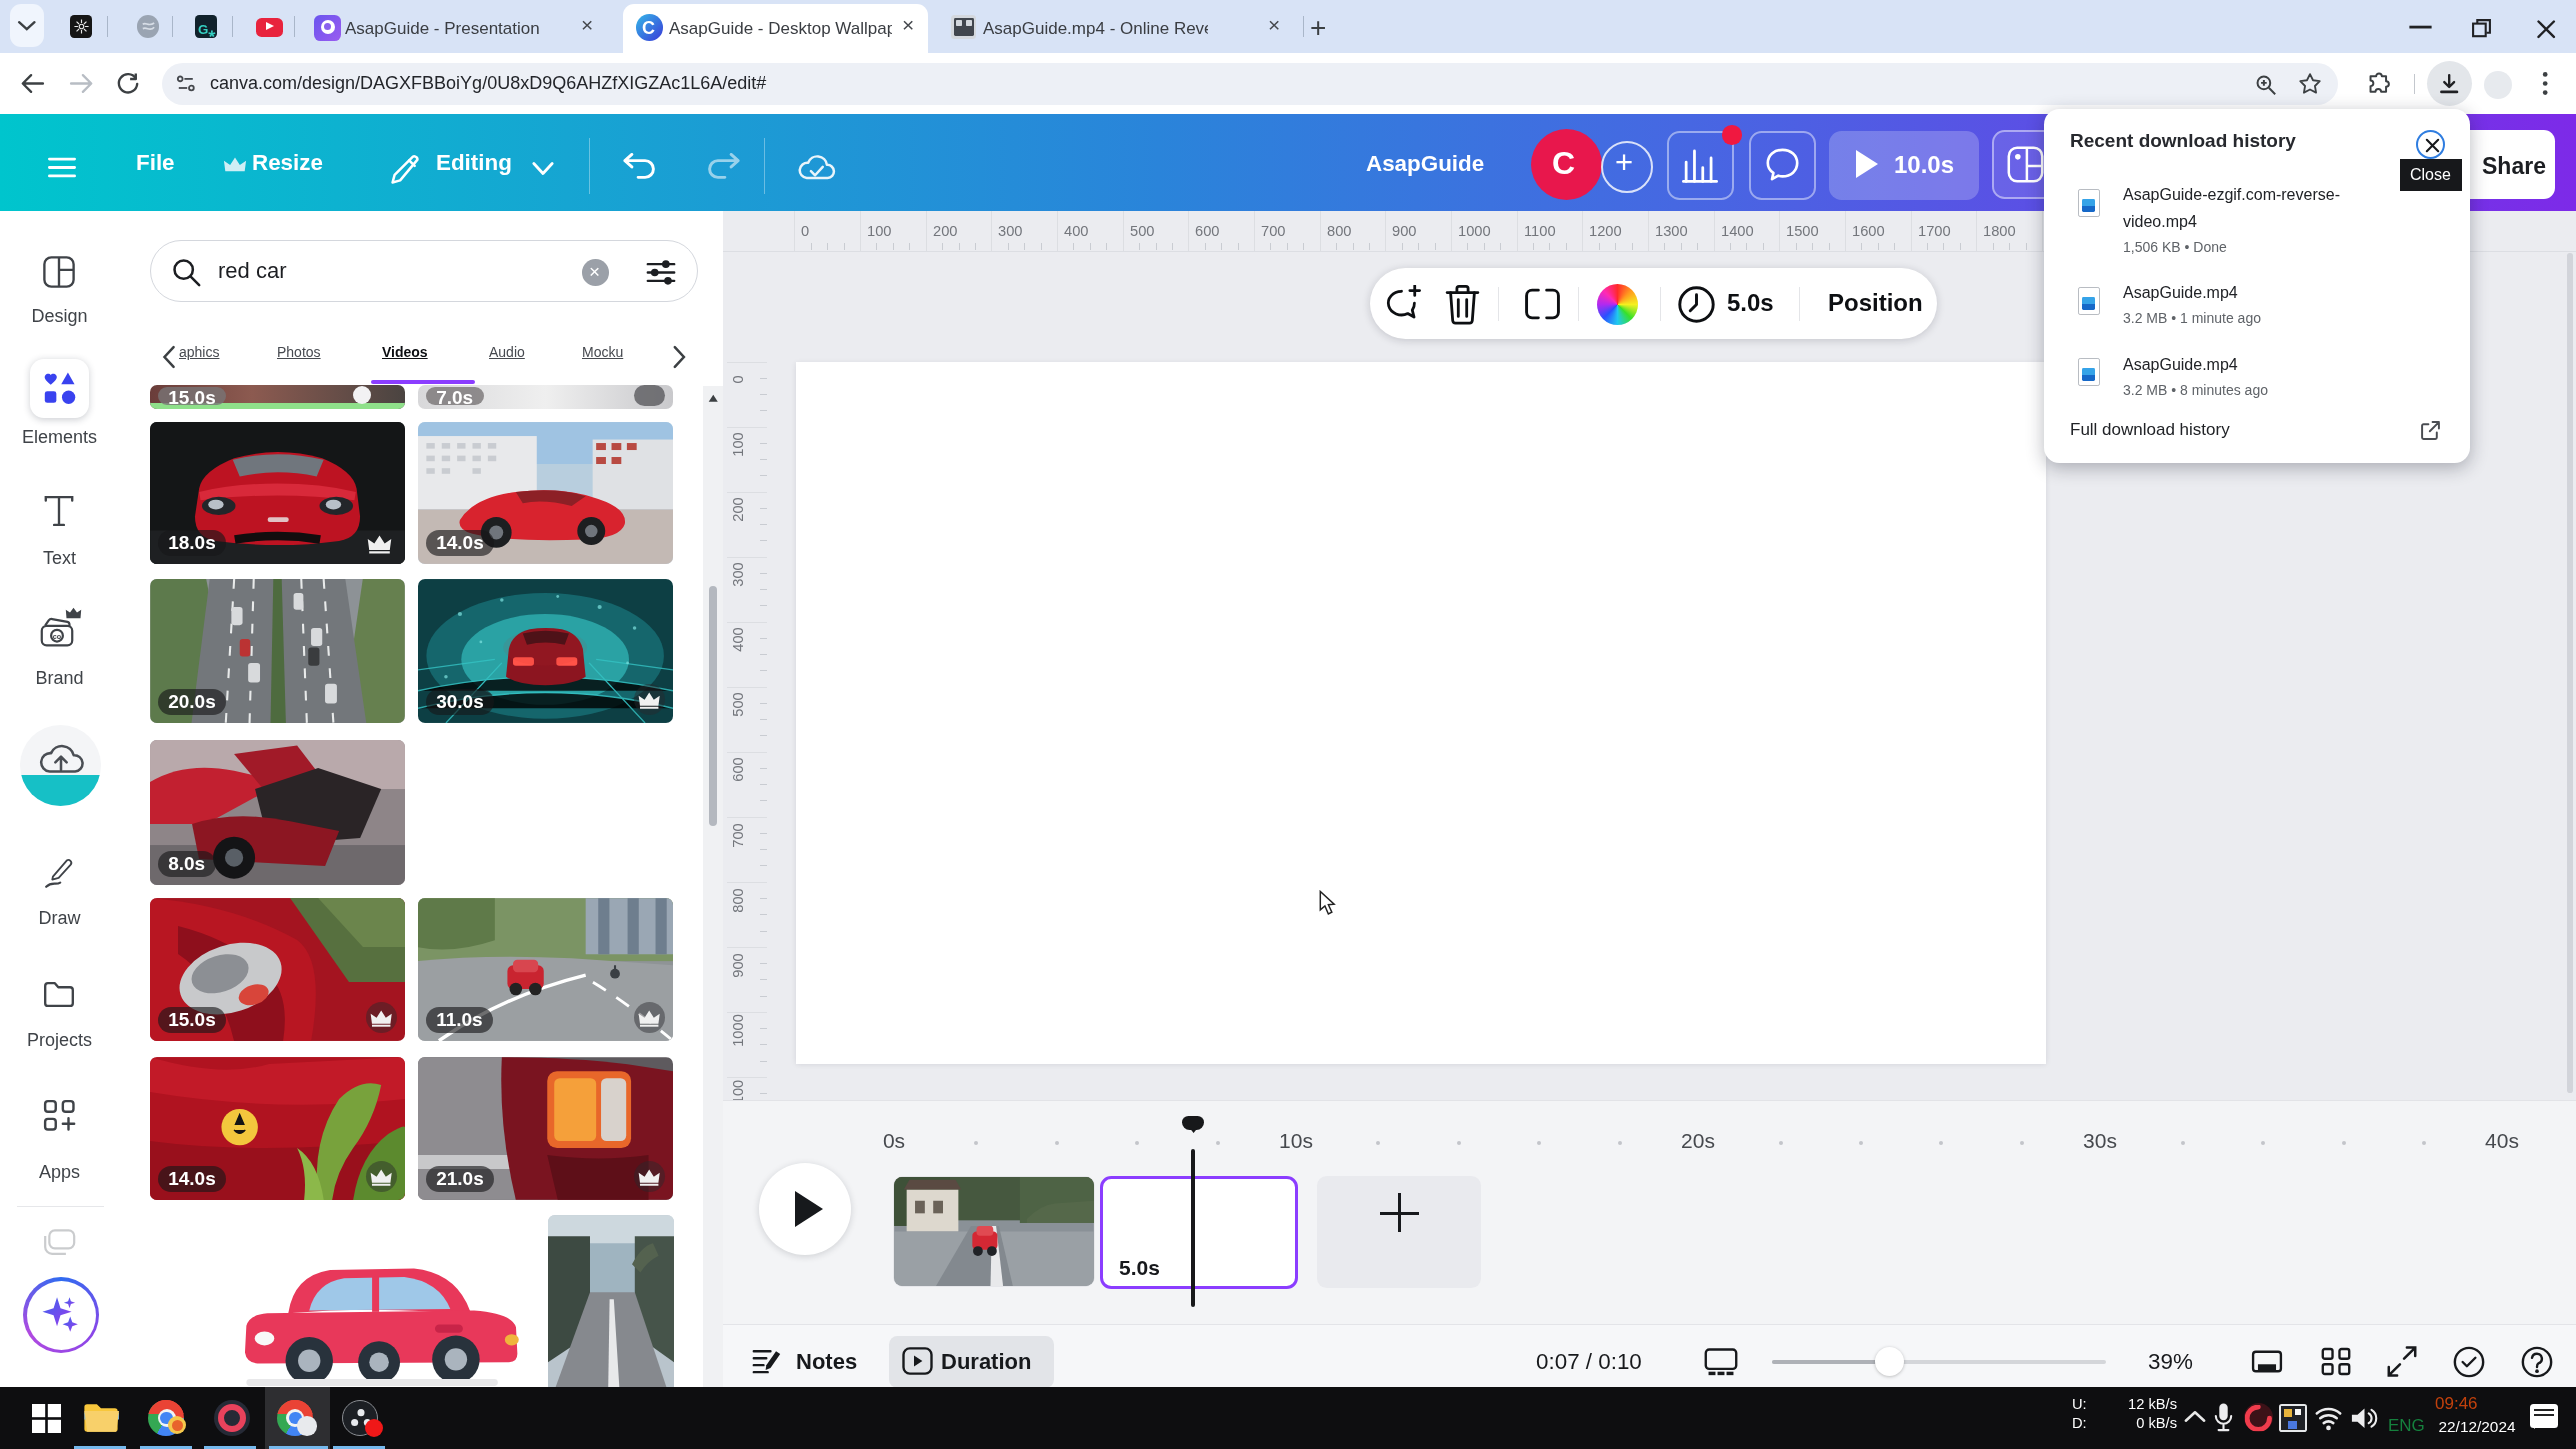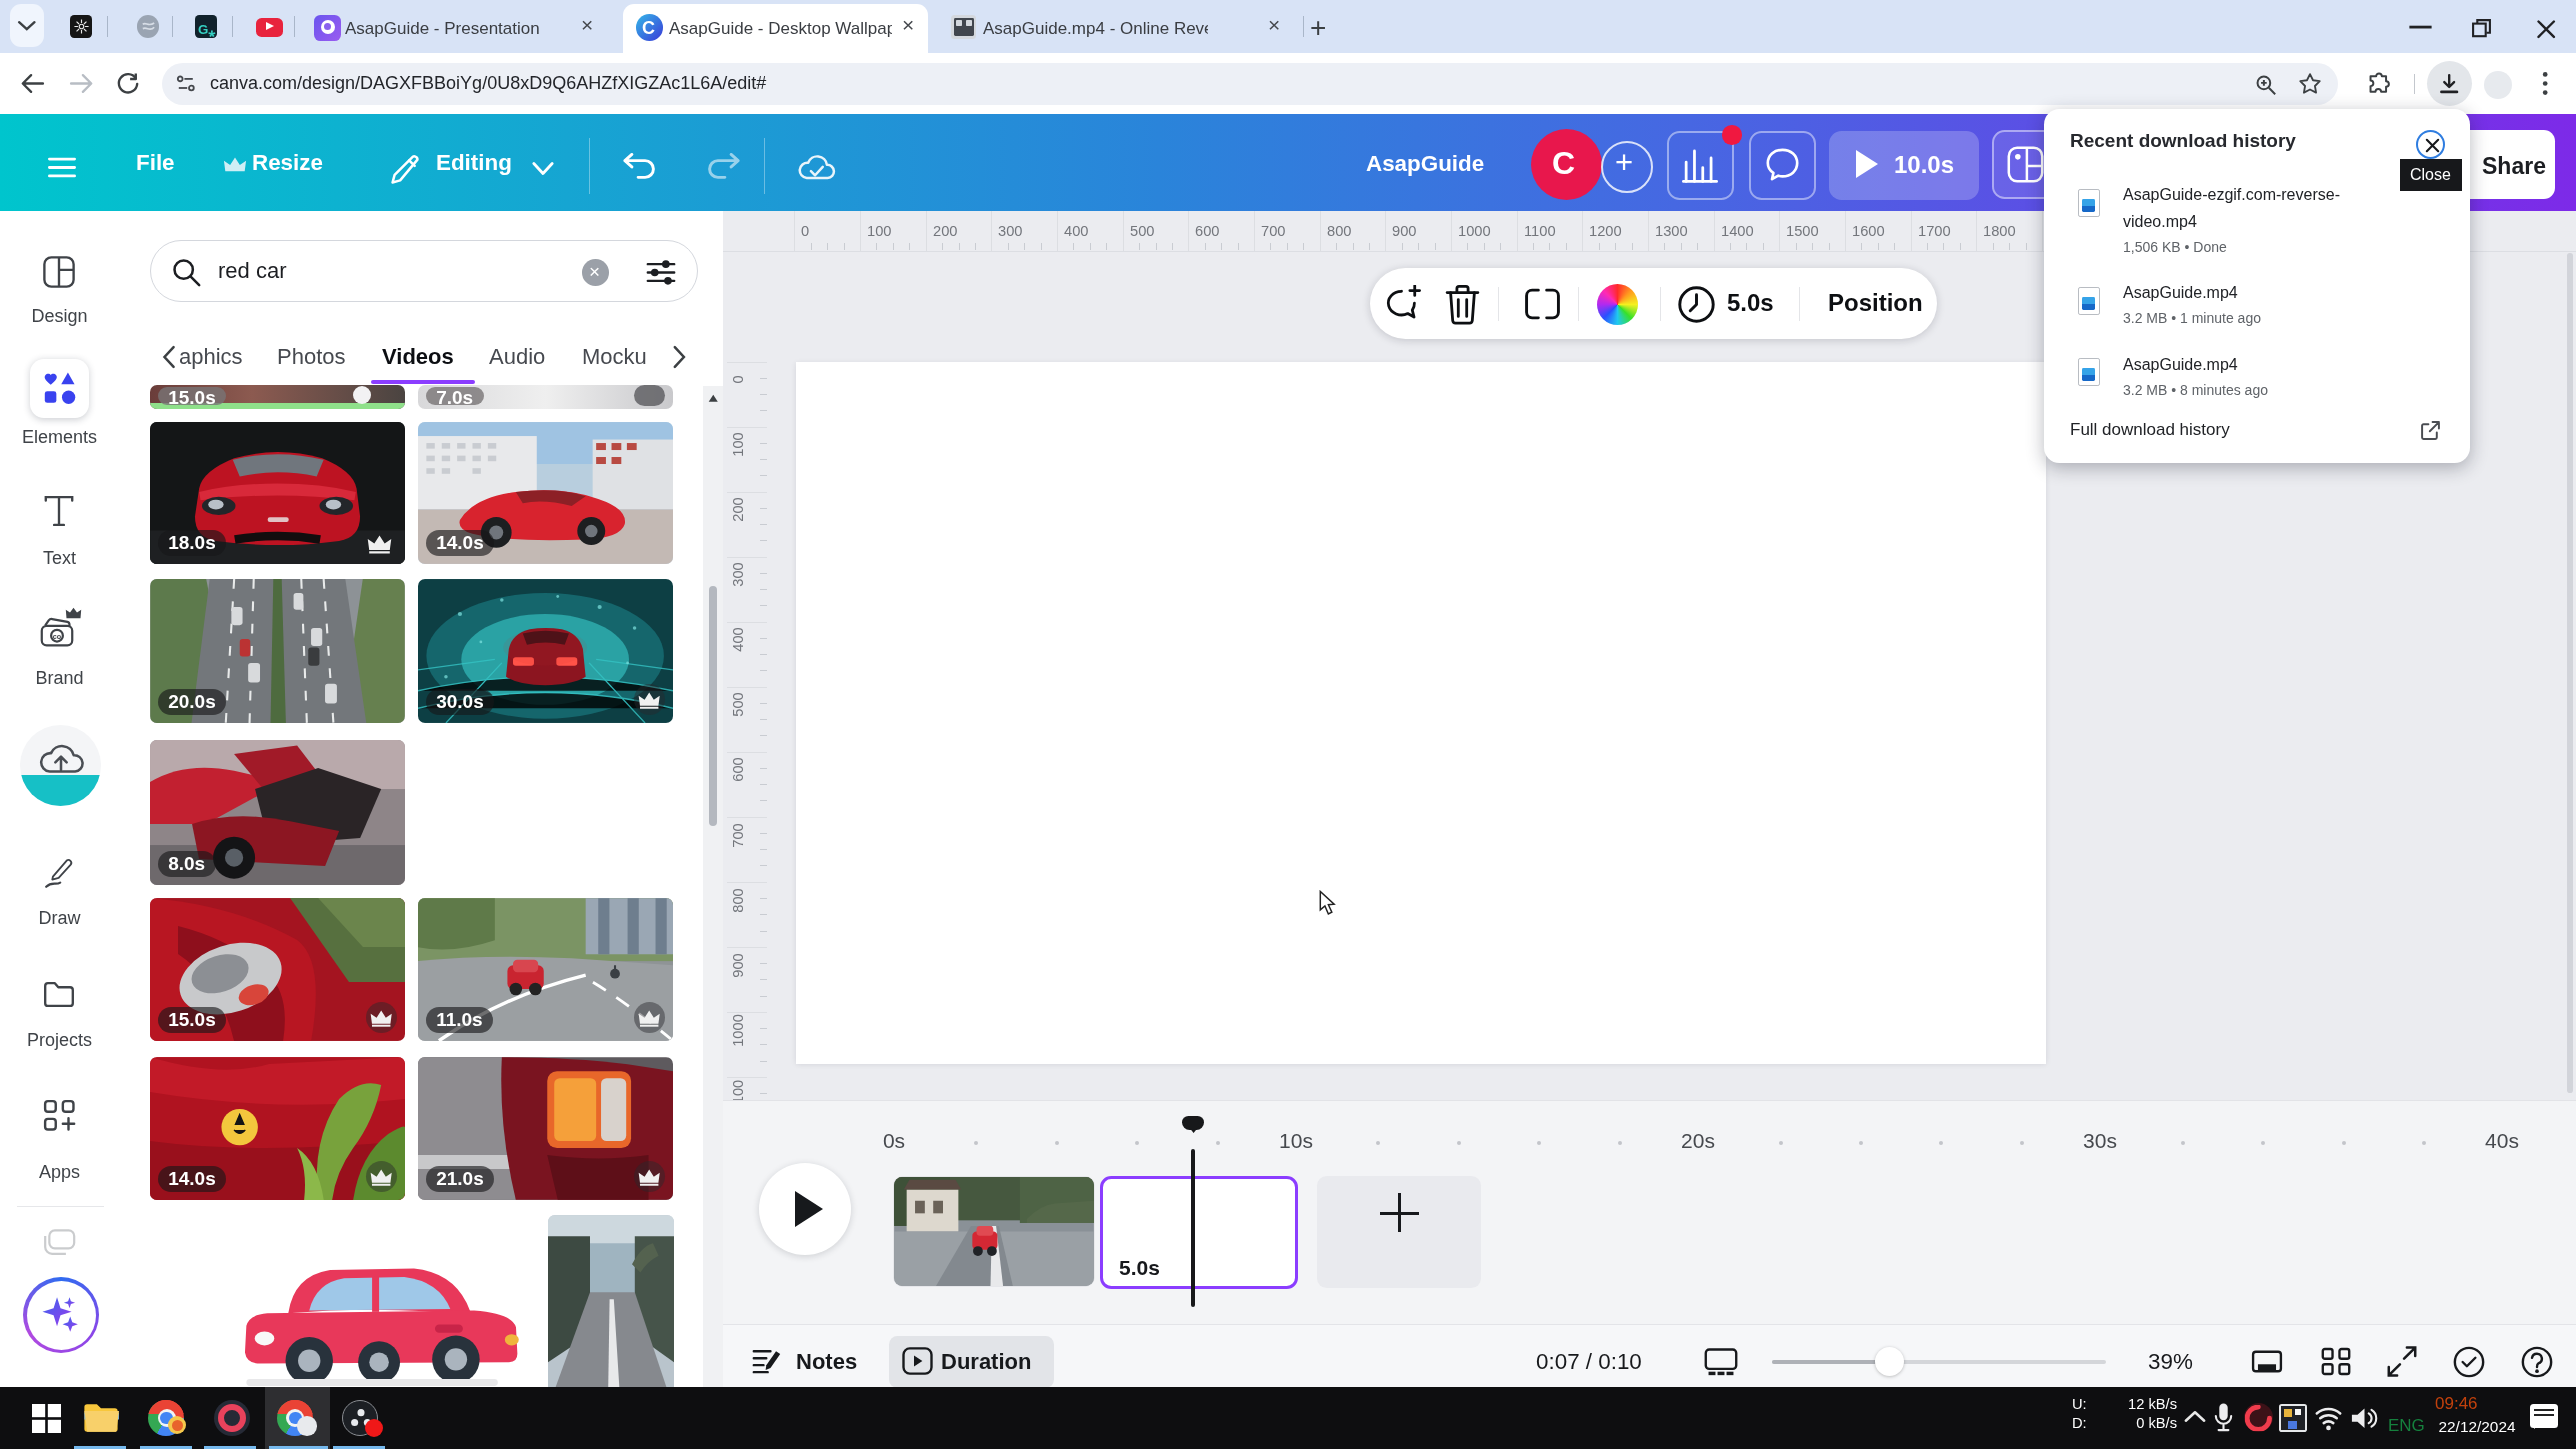--- a/index.html
+++ b/index.html
@@ -18,21 +18,21 @@
 #activetab { left:623px; top:4.2px; width:305px; height:49px; background:#ffffff; border-radius:11.2px 11.2px 0 0; }
 
 
 #cheader { left:0; top:114px; width:2576px; height:97px;
   background:linear-gradient(90deg,#00c5cd 0%,#16a5d2 22%,#2a84da 45%,#4668e2 65%,#6247e6 84%,#7d2ae8 100%); }
 .hwhite { color:#ffffff; font-weight:bold; font-size:22.4px; }
 .hdivider { width:1.4px; height:56px; background:rgba(255,255,255,.35); top:24px; }
 
 
 .rlabel { left:0; width:119px; text-align:center; font-size:18px; color:#3f4348; }
-.ptab { font-size:22px; color:#46494f; top:340px; }
+.ptab { font-size:14px; color:#46494f; top:340px;text-decoration:underline; }
 .thumb { border-radius:7px; overflow:hidden; }
 .dpill { position:absolute; left:7.7px; bottom:7.7px; background:rgba(22,22,24,.62); color:#fff; font-weight:bold; font-size:19px; border-radius:15.4px; padding:2.1px 10.5px; }
 .crown { position:absolute; right:8.4px; bottom:8.4px; width:31px; height:31px; border-radius:50%; background:rgba(40,40,44,.45); }
 .file-ic { width:22.4px; height:28px; background:#fff; border:1.4px solid #b8bcc2; border-radius:2.1px; }
 .file-ic:after { content:""; position:absolute; left:2.8px; top:9px; width:13.3px; height:13.3px; background:linear-gradient(180deg,#35a3e8 52%,#1668c8 52%); border-radius:1.4px; }
 .rnum { position:absolute; font-size:14.7px; color:#73767c; }
 .rtick { position:absolute; width:1.4px; height:6.3px; background:#c9ccd2; top:33px; }
 .vtick { position:absolute; height:1.4px; width:6.3px; background:#c9ccd2; left:36px; }
 .tlabel { position:absolute; font-size:21px; color:#46494e; top:28px; }
 .tdot { position:absolute; width:4.2px; height:4.2px; border-radius:50%; background:#c3c5ca; top:40px; }

